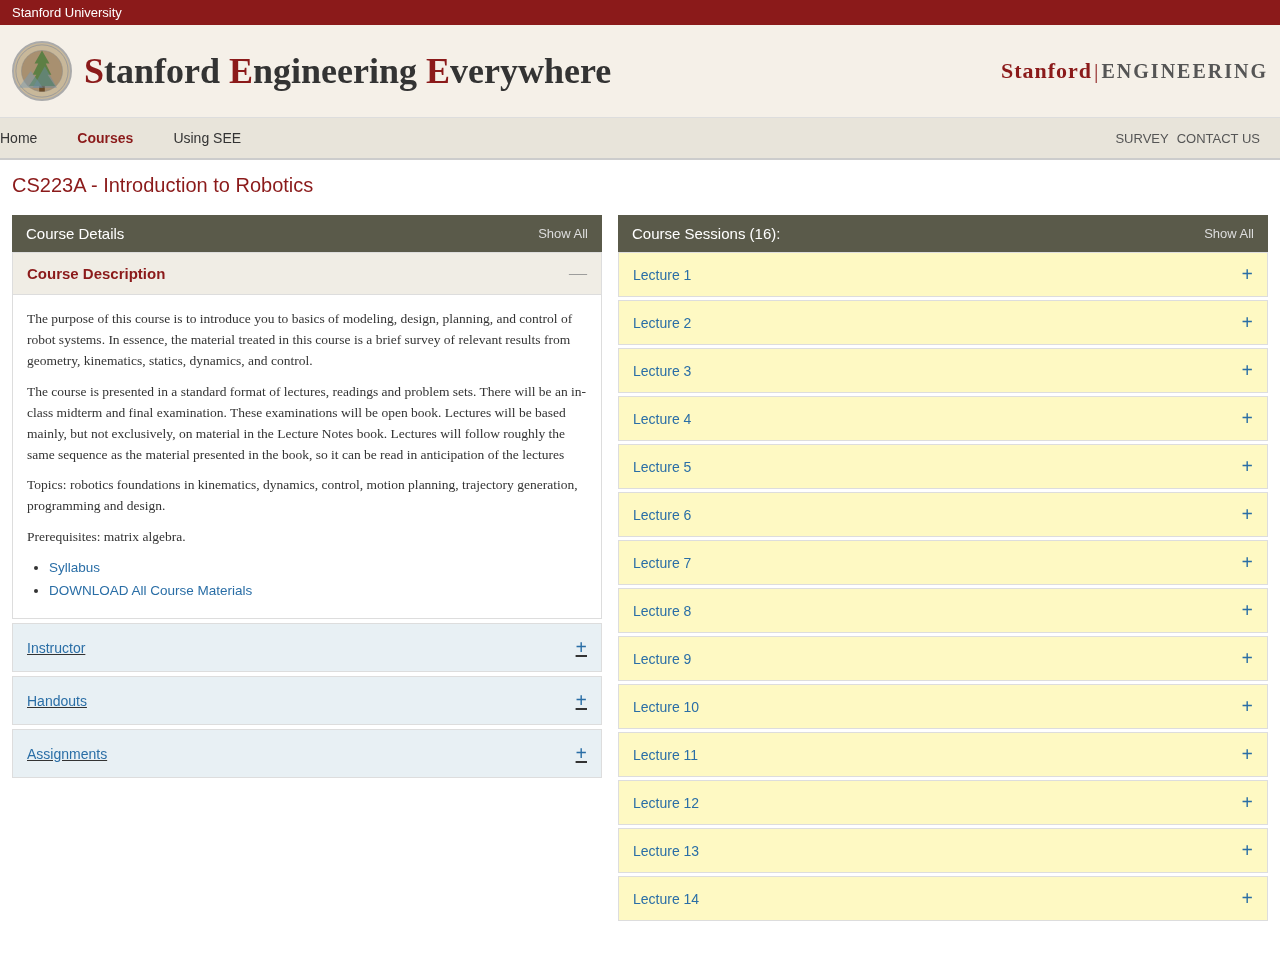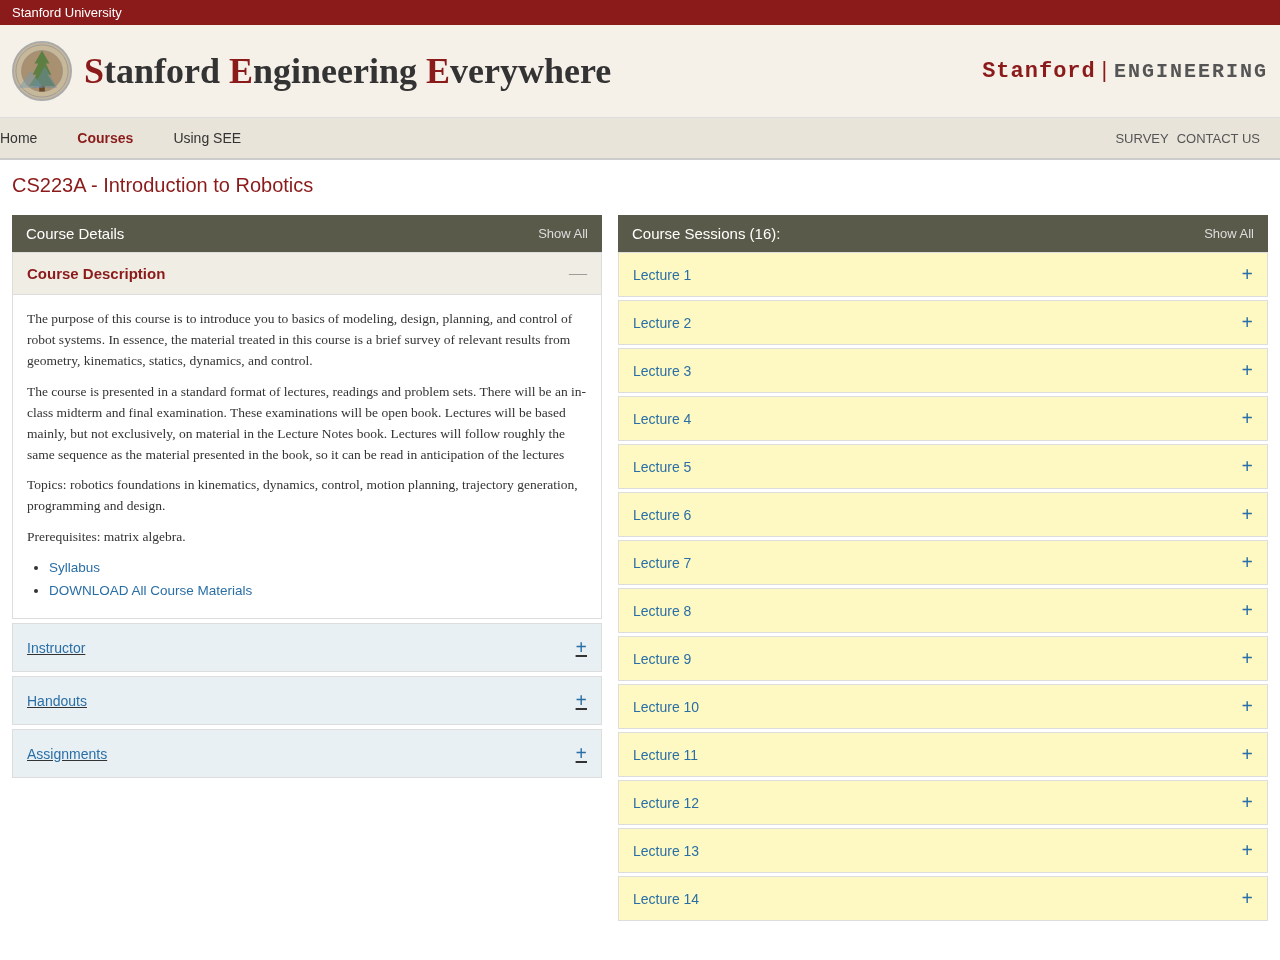--- a/index.html
+++ b/index.html
@@ -45,21 +45,21 @@
       height: 56px;
     }
     #site-title {
       font-size: 36px;
       font-weight: bold;
       color: #333;
       font-family: Georgia, serif;
     }
     #site-title span.s-red { color: #8b1a1a; }
     #stanford-eng-logo {
-      font-family: Liberation Mono, monospace;
+      font-family: Liberation Serif, serif;
       font-size: 22px;
       color: #8b1a1a;
       font-weight: normal;
       letter-spacing: 1px;
       white-space: nowrap;
     }
     #stanford-eng-logo span.bold { font-weight: bold; }
     #stanford-eng-logo span.pipe { color: #8b1a1a; font-weight: normal; margin: 0 2px; }
     #stanford-eng-logo span.eng { font-weight: bold; font-size: 20px; letter-spacing: 2px; color: #555; }
 

